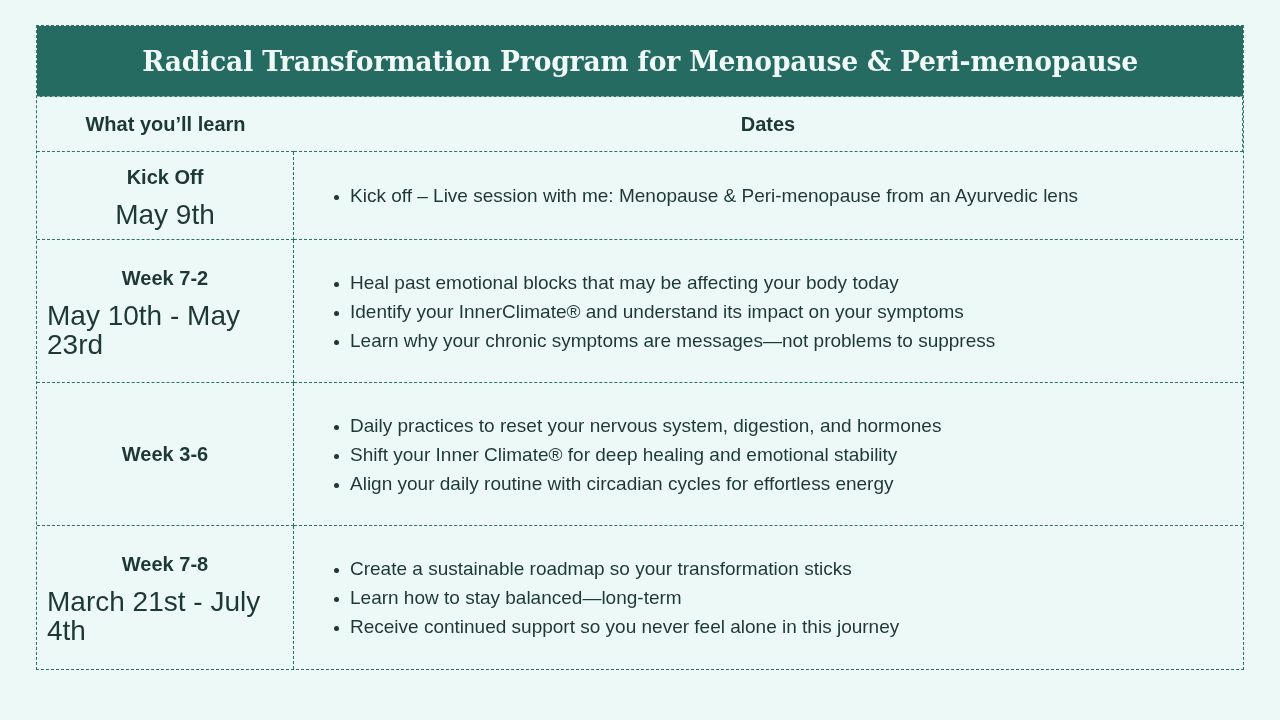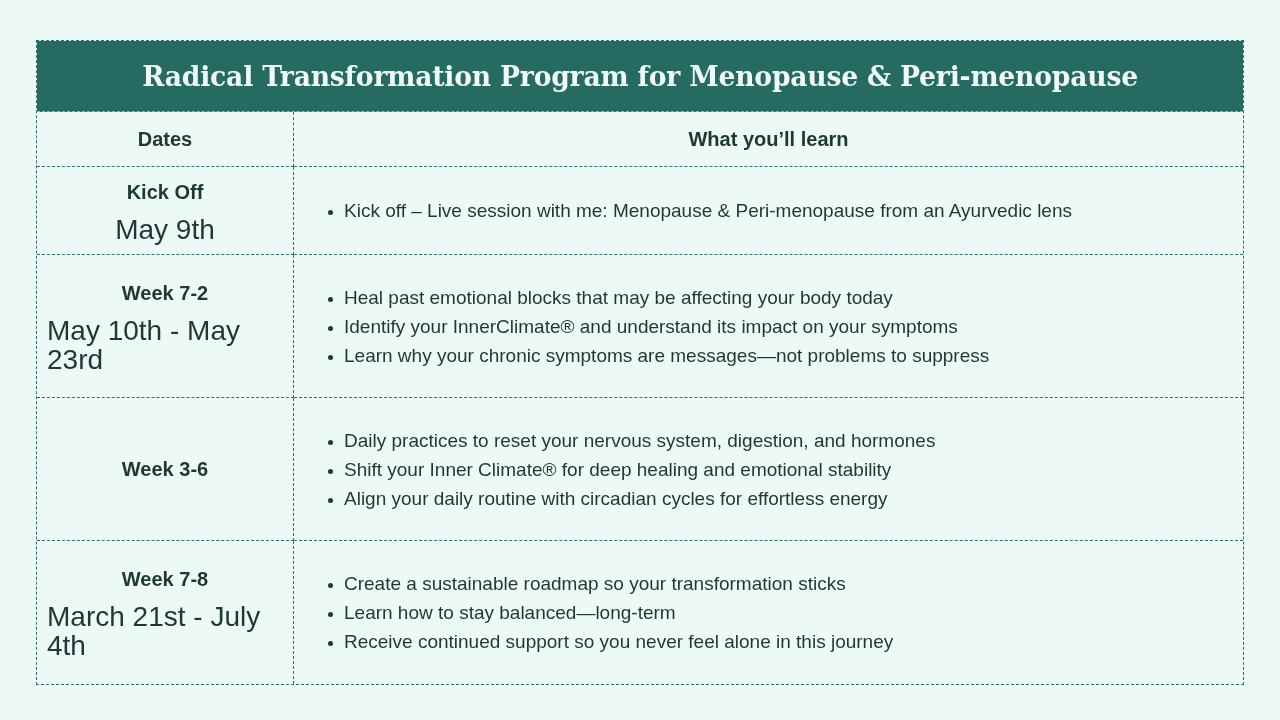--- a/index.html
+++ b/index.html
@@ -13,21 +13,21 @@
   html,body{margin:0;padding:0;}
   body{
     width:1280px;height:720px;
     background:var(--page-bg);
     font-family:"Liberation Sans",sans-serif;
     color:var(--text);
     overflow:hidden;
   }
   .canvas{position:relative;width:1280px;height:720px;}
   .table-wrap{
-    position:absolute;left:36px;top:40px;width:1208px;
+    position:absolute;left:36px;top:25px;width:1208px;
     border:1px dashed var(--border);
   }
   .title-bar{
     height:71px;
     background:var(--header-bg);
     display:flex;align-items:center;justify-content:center;
     border-bottom:1px dashed rgba(236,249,247,.55);
   }
   .title-bar h1{
     margin:0;
@@ -58,40 +58,40 @@
   }
   .date-cell{
     align-items:center;text-align:left;
     padding:6px 10px;
     gap:8px;
   }
   .period{font-weight:bold;font-size:20px;line-height:29px;}
   .dates{font-size:28px;line-height:29px;}
   .learn-cell{padding:8px 24px 8px 18px;}
   .learn-cell ul{
-    margin:2px;padding-left:30px;
+    margin:8px;padding-left:30px;
     list-style:disc;
   }
   .learn-cell li{
     font-size:19px;
     line-height:29px;
   }
   .learn-cell li::marker{color:var(--text);font-size:16px;}
 </style>
 </head>
 <body>
 
 <div class="canvas">
   <div class="table-wrap">
     <div class="title-bar">
       <h1>Radical Transformation Program for Menopause &amp; Peri-menopause</h1>
     </div>
     <div class="grid">
+      <div class="cell col-head">What you’ll learn</div>
       <div class="cell c1 col-head">Dates</div>
-      <div class="cell col-head">What you’ll learn</div>
 
   <div class="cell c1 date-cell">
     <div class="period">Kick Off</div>
     <div class="dates">May 9th</div>
   </div>
   <div class="cell learn-cell">
     <ul>
             <li>Kick off – Live session with me: Menopause &amp; Peri-menopause from an Ayurvedic lens</li>
           </ul>
   </div>

